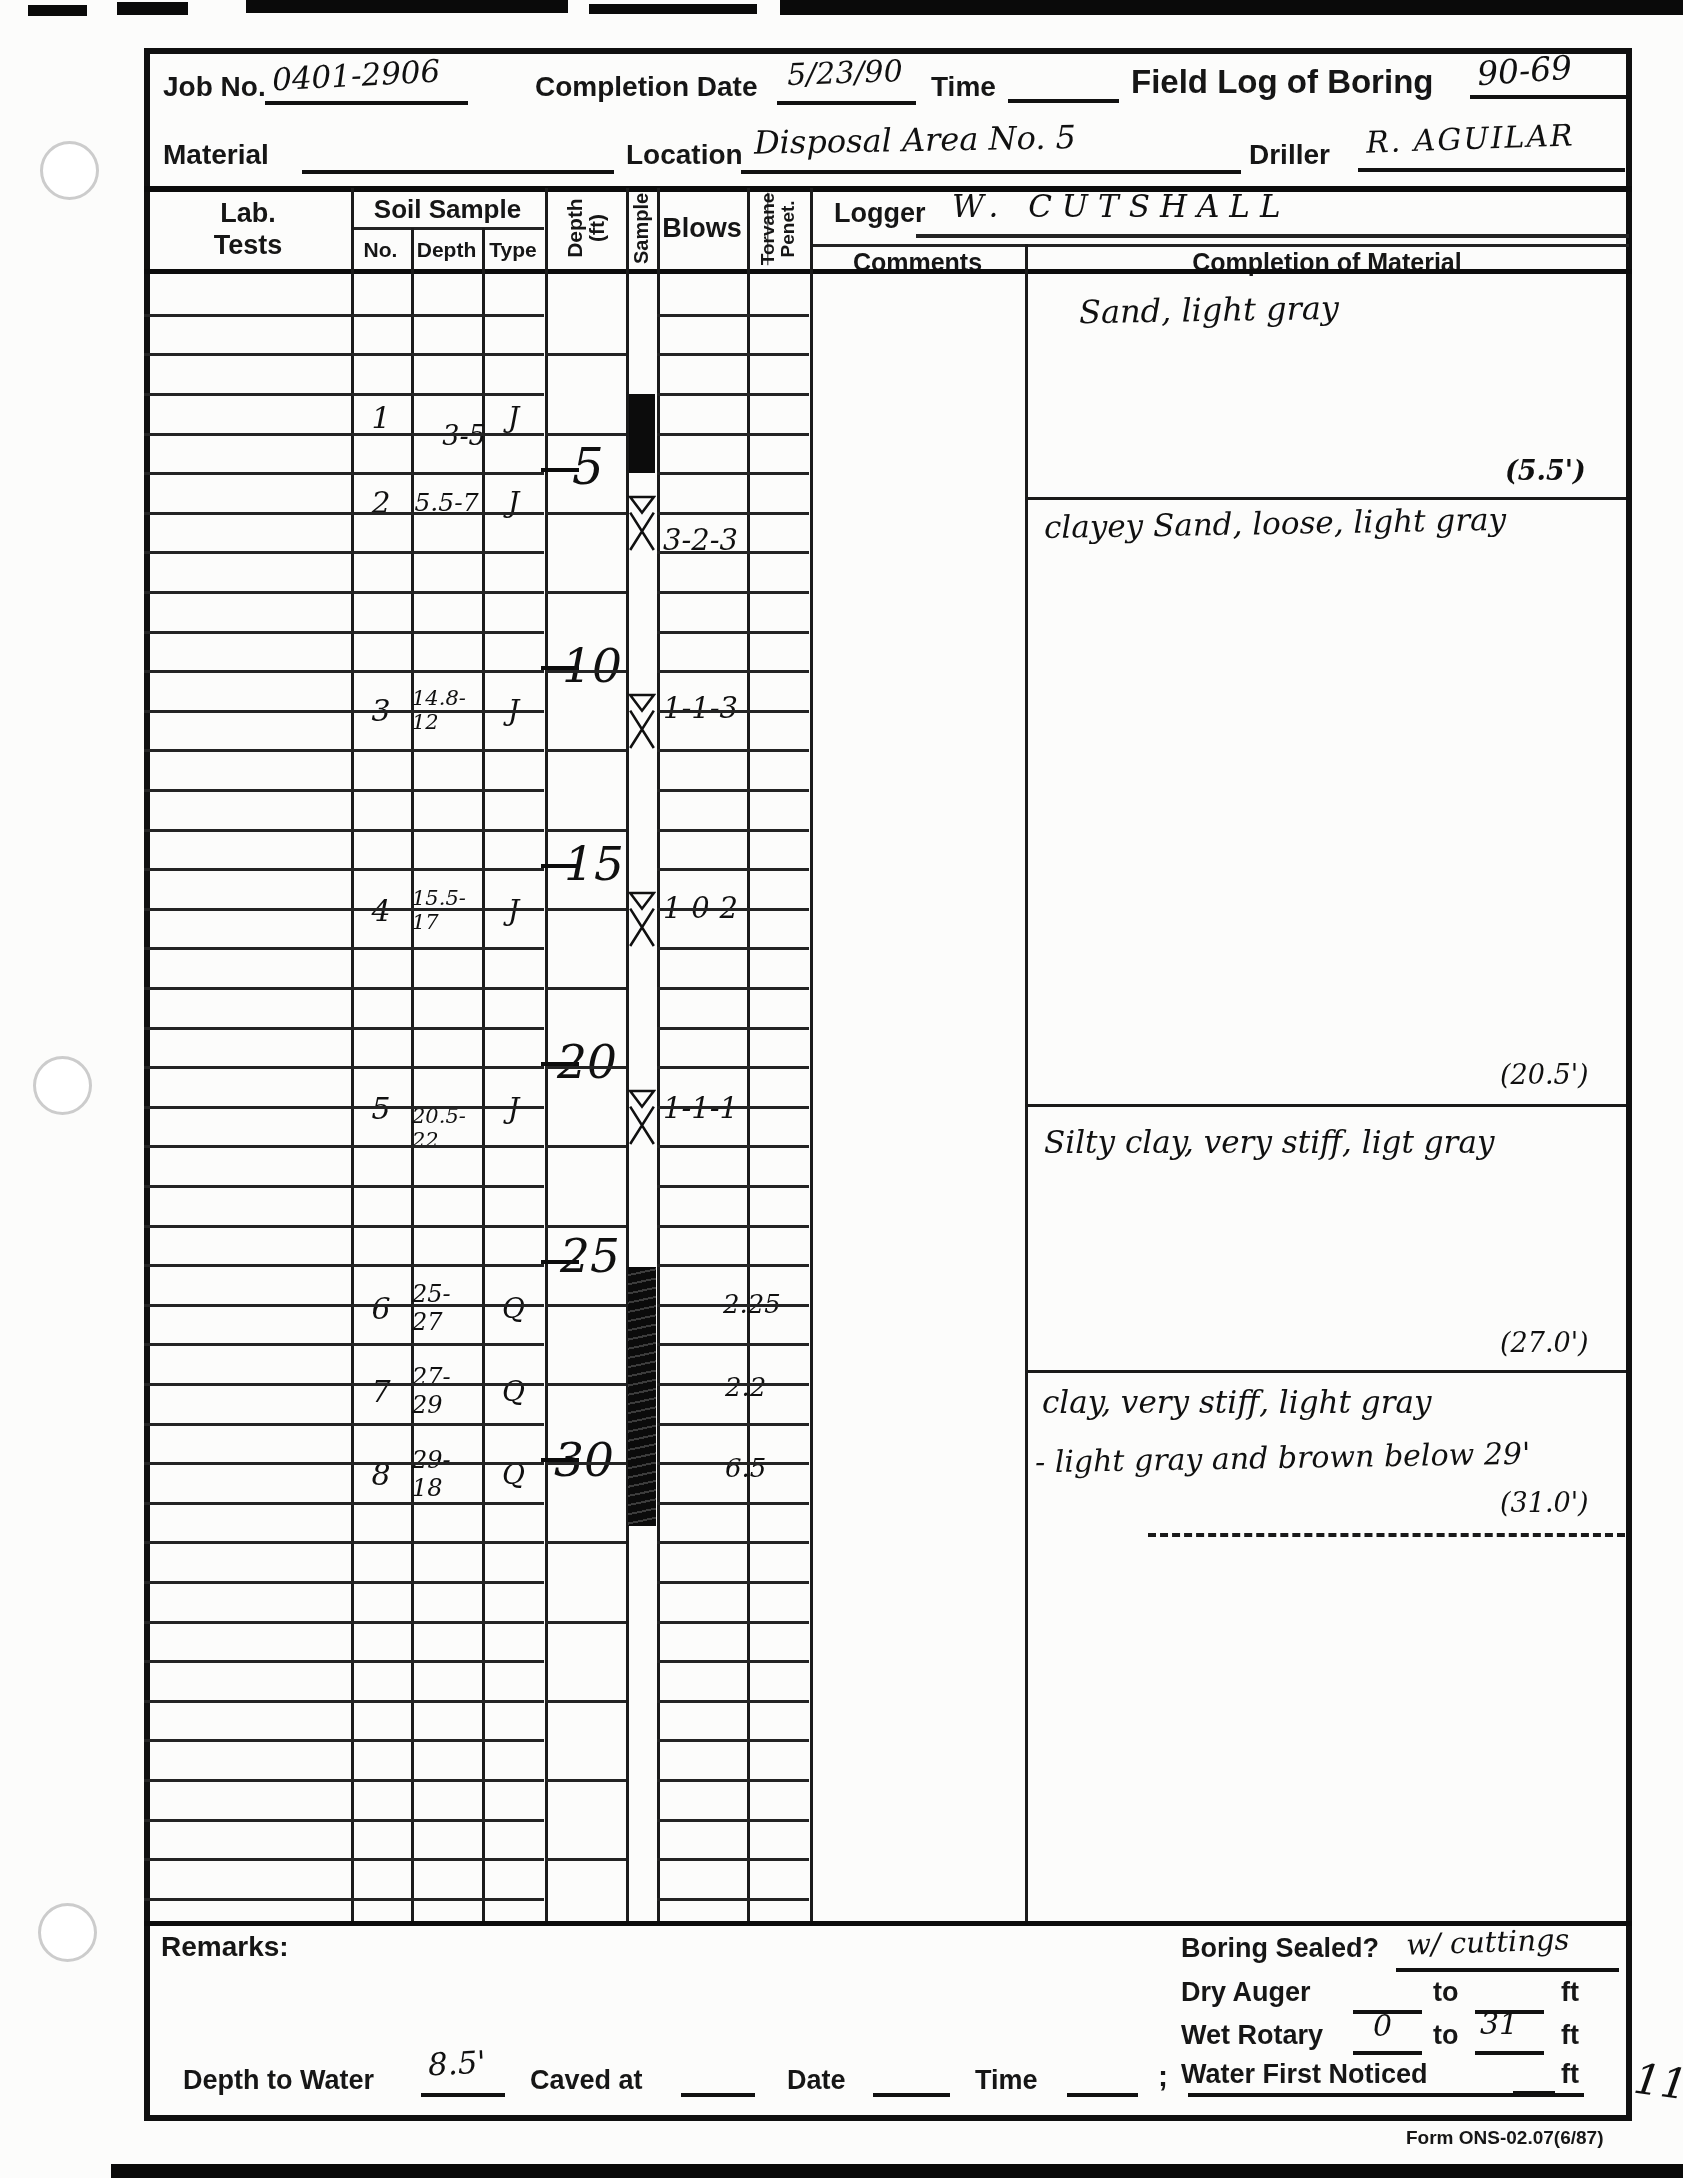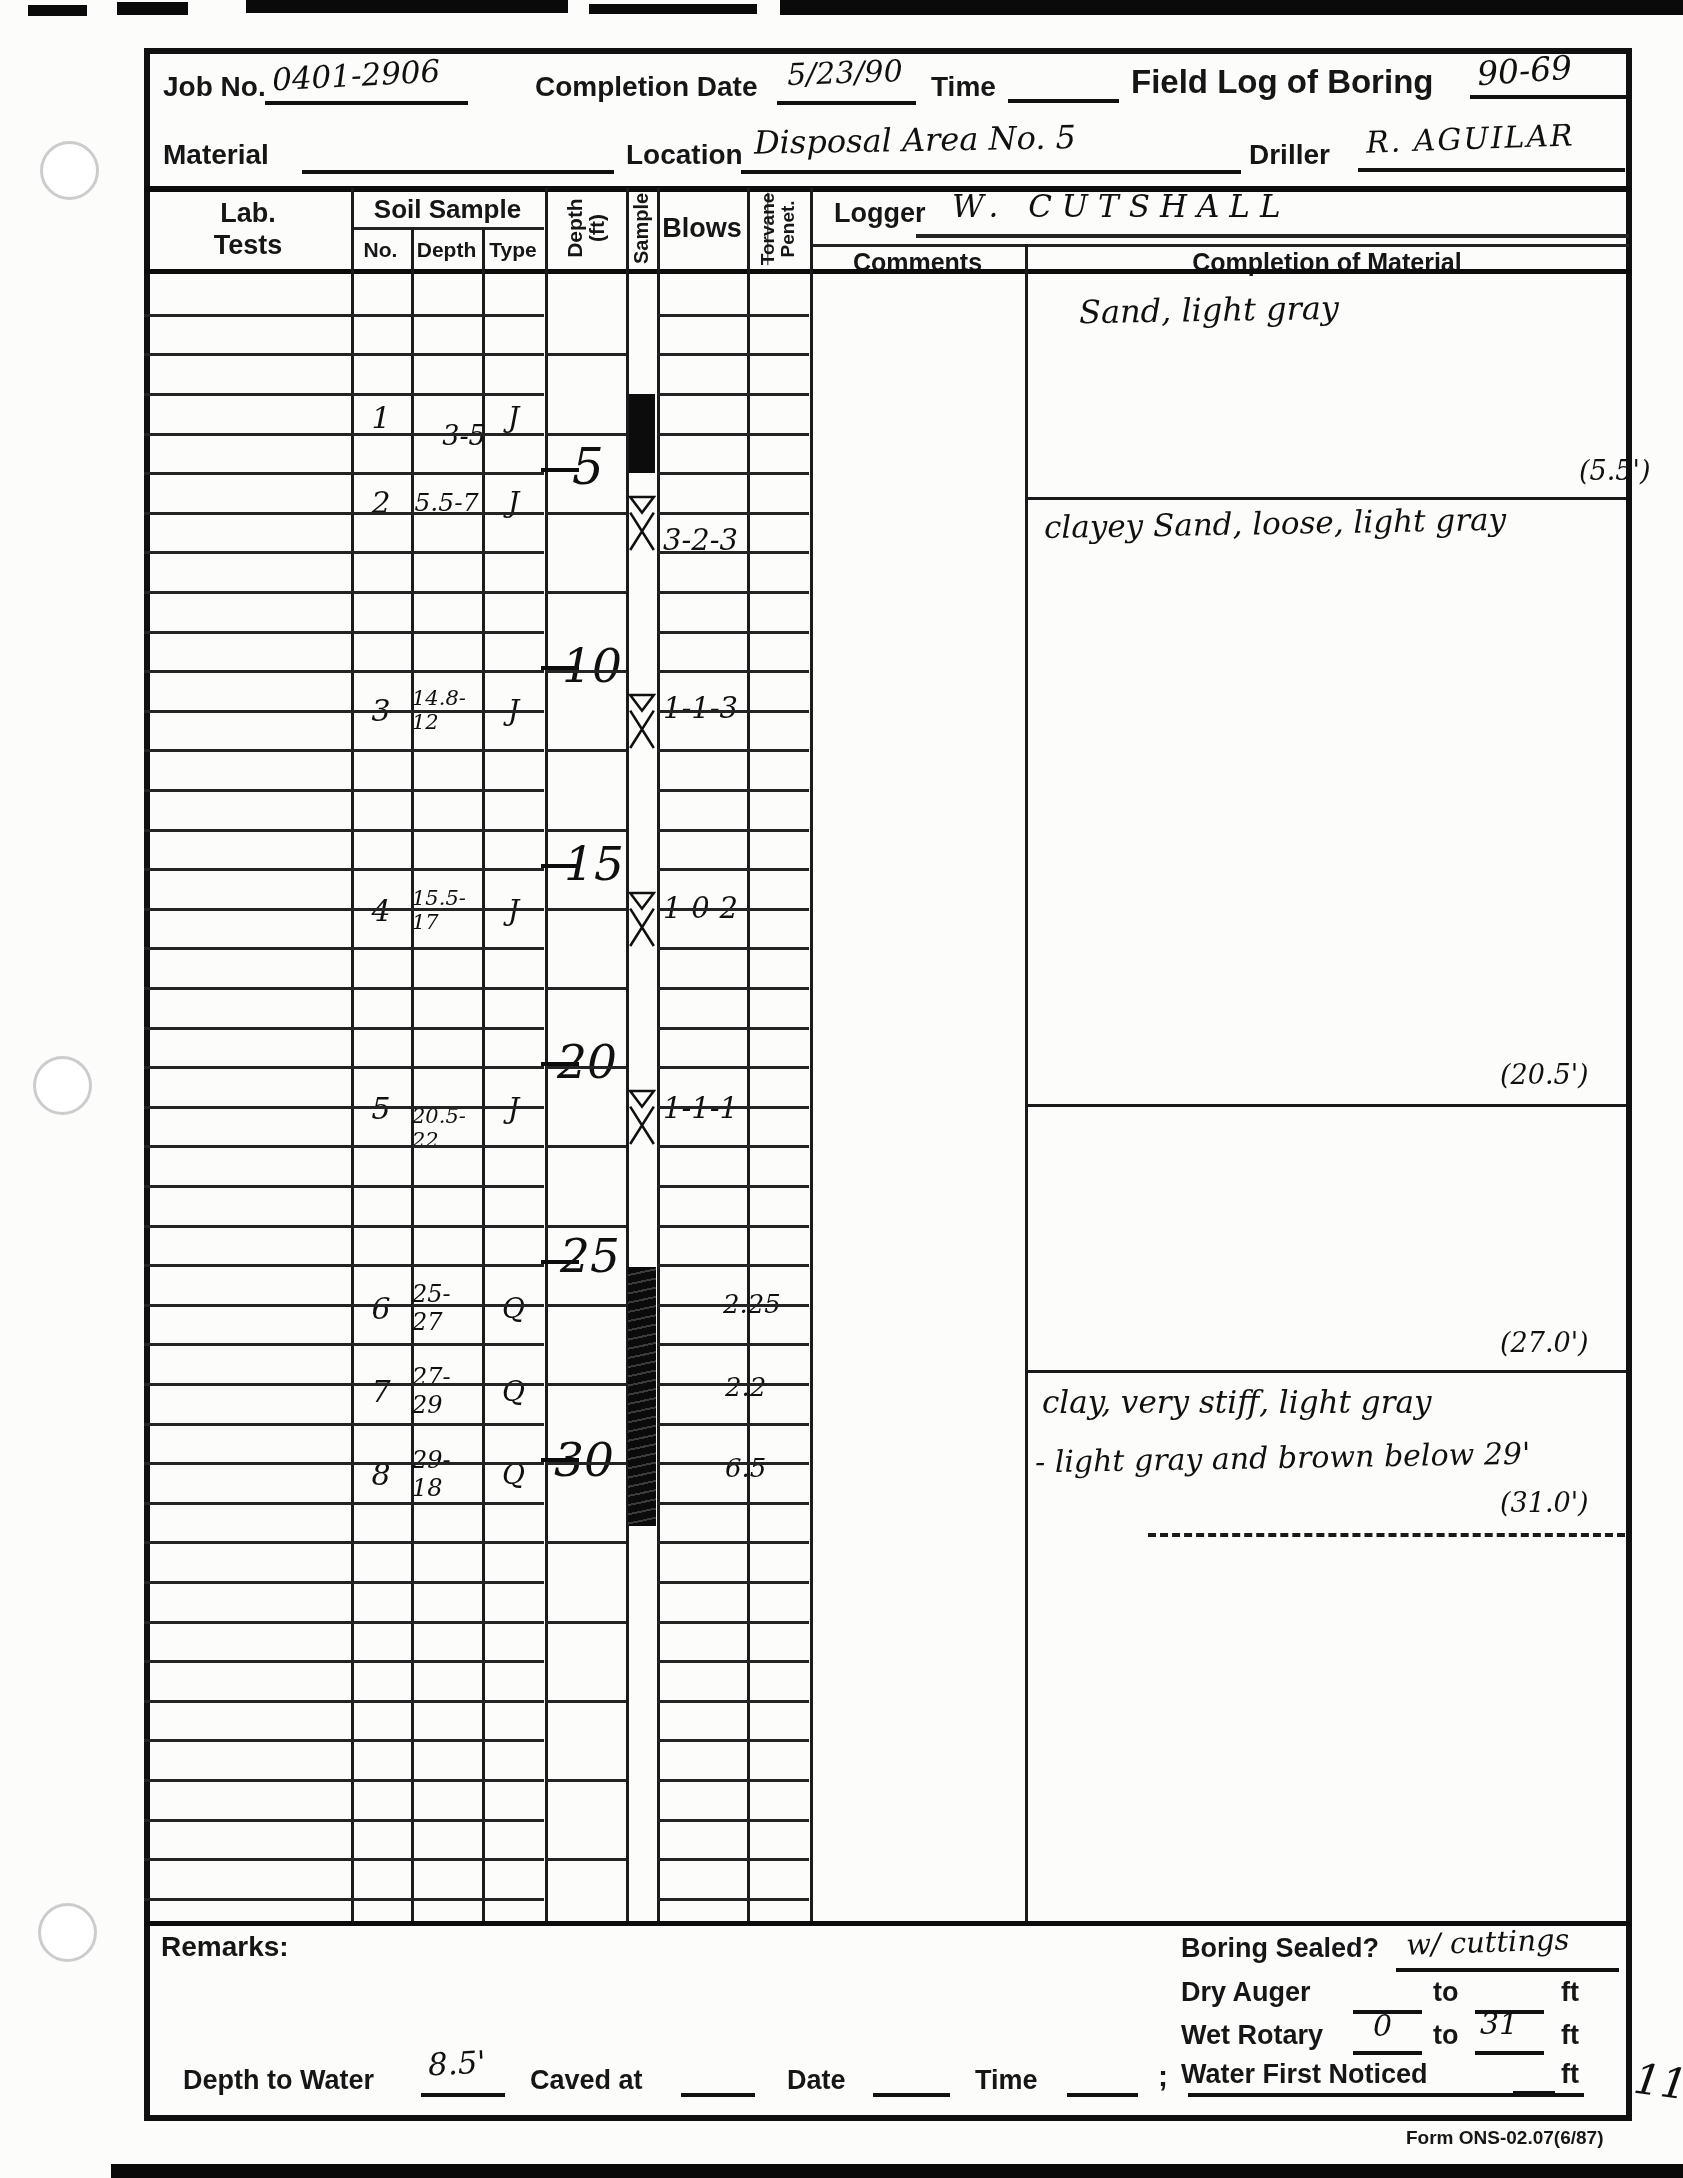--- a/index.html
+++ b/index.html
@@ -161,27 +161,28 @@
   <div class="abs hw" style="left:663px;top:523px;font-size:29px;">3-2-3</div>
   <div class="abs hw" style="left:663px;top:691px;font-size:29px;">1-1-3</div>
   <div class="abs hw" style="left:663px;top:891px;font-size:29px;">1-0-2</div>
   <div class="abs hw" style="left:663px;top:1091px;font-size:29px;">1-1-1</div>
 
   <div class="abs hw" style="left:723px;top:1289px;font-size:26px;">2.25</div>
   <div class="abs hw" style="left:725px;top:1372px;font-size:26px;">2.2</div>
   <div class="abs hw" style="left:725px;top:1453px;font-size:26px;">6.5</div>
 
   <div class="abs hw" style="left:1079px;top:291px;font-size:32px;transform:rotate(-1deg);">Sand, light gray</div>
-  <div class="abs hw" style="left:1579px;top:455px;font-size:27px;">(5.5')</div>
+  <div class="abs hw" style="left:1505px;top:455px;font-size:27px;font-weight:bold;">(5.5')</div>
   <div class="dl" style="left:1025px;top:497px;width:601px;"></div>
 
   <div class="abs hw" style="left:1044px;top:505px;font-size:31px;transform:rotate(-1deg);">clayey Sand, loose, light gray</div>
   <div class="abs hw" style="left:1500px;top:1059px;font-size:27px;">(20.5')</div>
   <div class="dl" style="left:1025px;top:1104px;width:601px;"></div>
 
+  <div class="abs hw" style="left:1044px;top:1124px;font-size:31px;">Silty clay, very stiff, ligt gray</div>
   <div class="abs hw" style="left:1500px;top:1327px;font-size:27px;">(27.0')</div>
   <div class="dl" style="left:1025px;top:1370px;width:601px;"></div>
 
   <div class="abs hw" style="left:1042px;top:1384px;font-size:31px;">clay, very stiff, light gray</div>
   <div class="abs hw" style="left:1035px;top:1440px;font-size:30px;transform:rotate(-1deg);">- light gray and brown below 29'</div>
   <div class="abs hw" style="left:1500px;top:1487px;font-size:27px;">(31.0')</div>
   <div class="dash" style="left:1148px;top:1533px;width:477px;"></div>
 
   <div class="bar" style="left:144px;top:1921px;width:1488px;height:5px;"></div>
   <div class="abs pr" style="left:161px;top:1931px;font-size:28px;">Remarks:</div>

